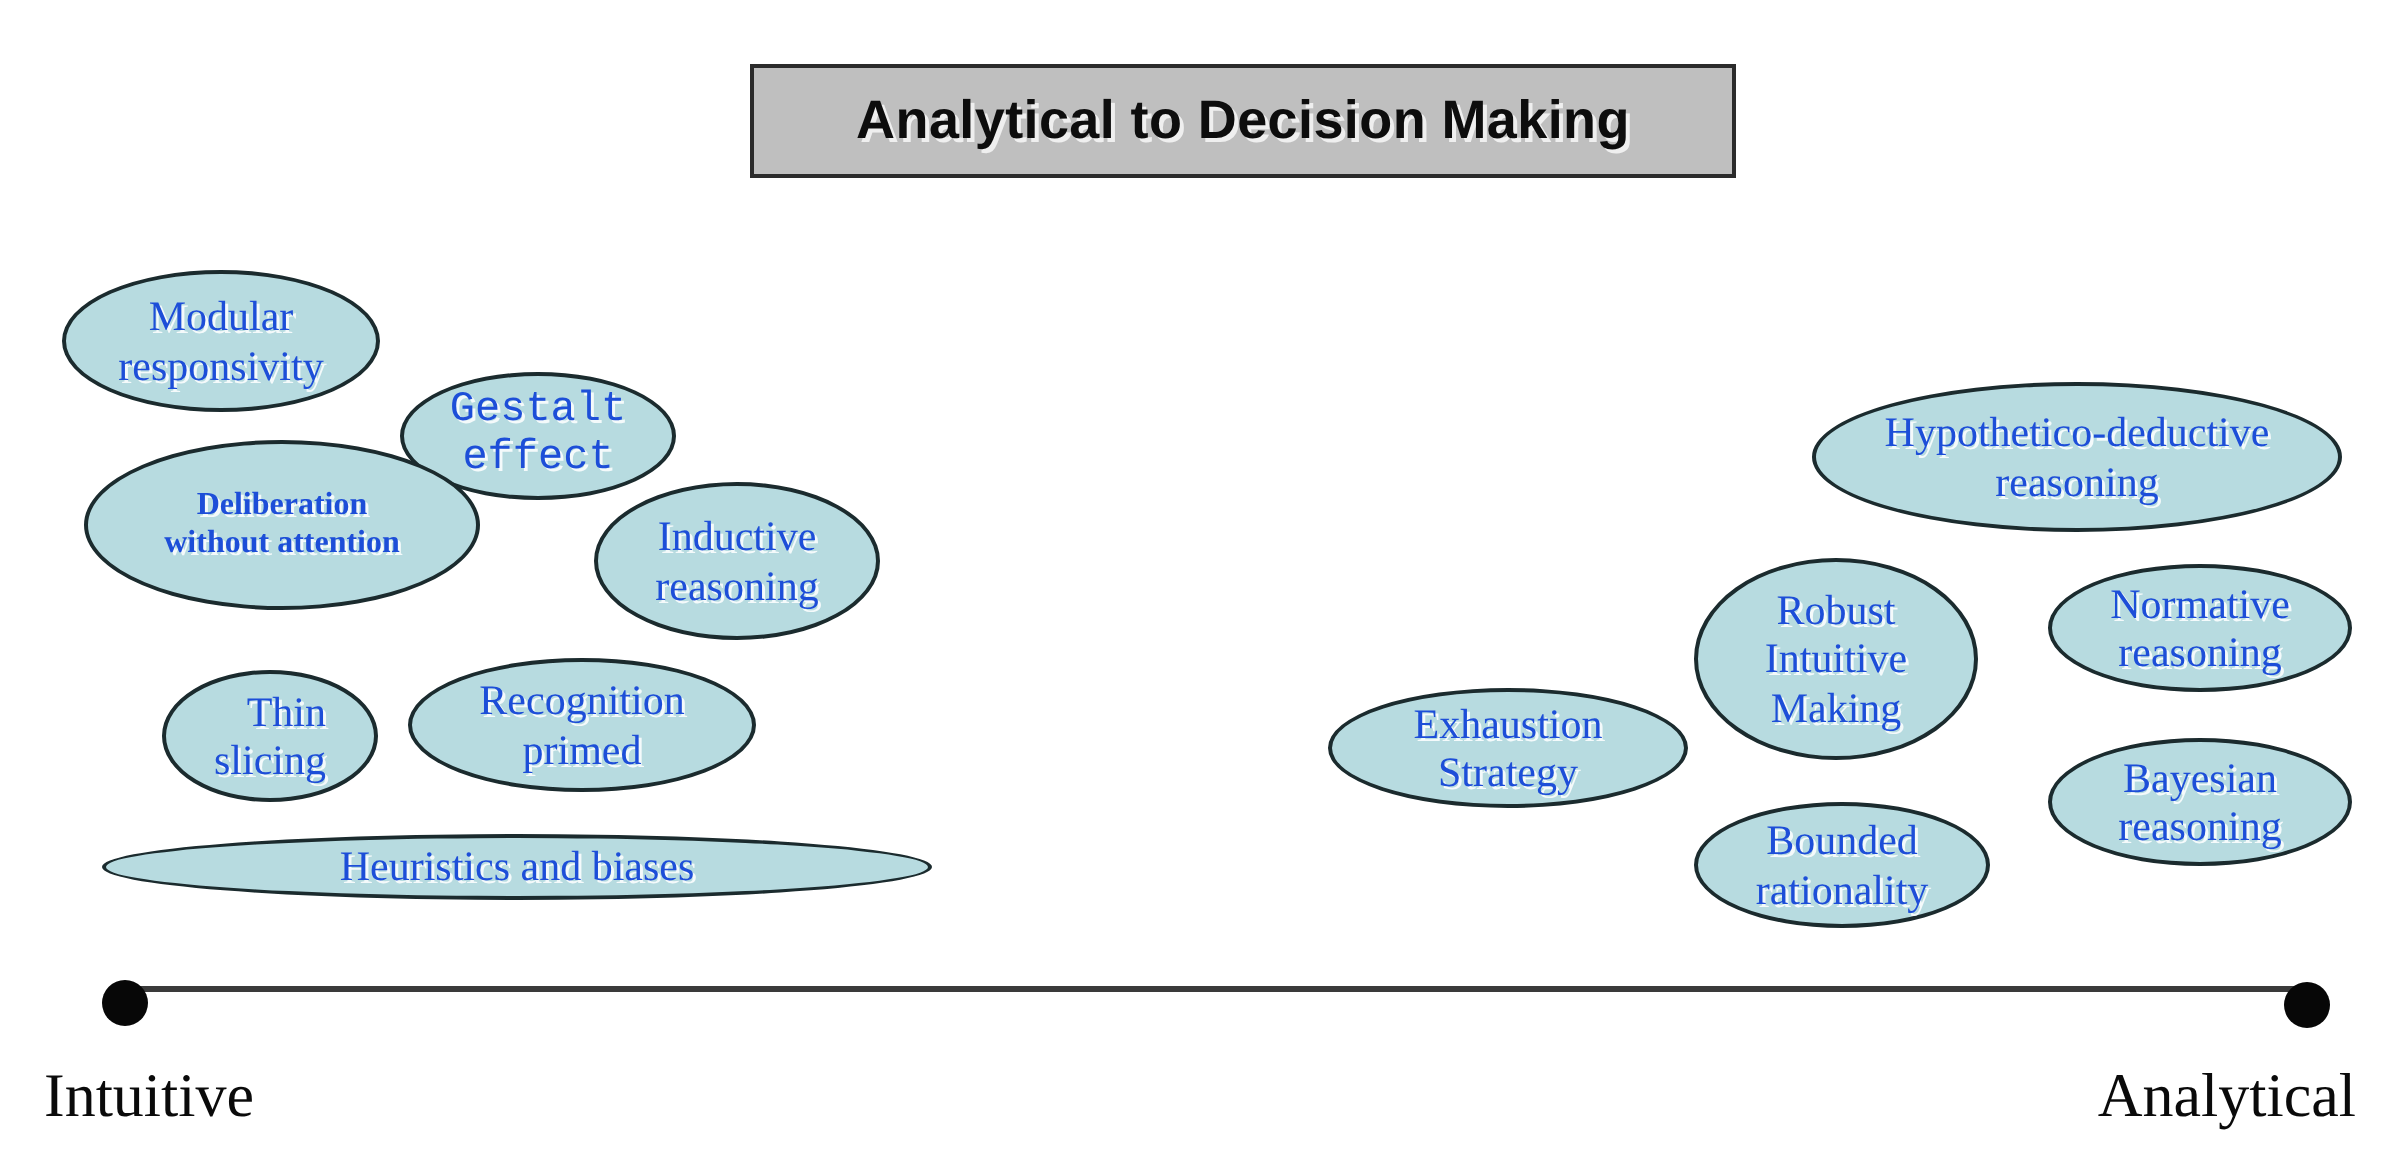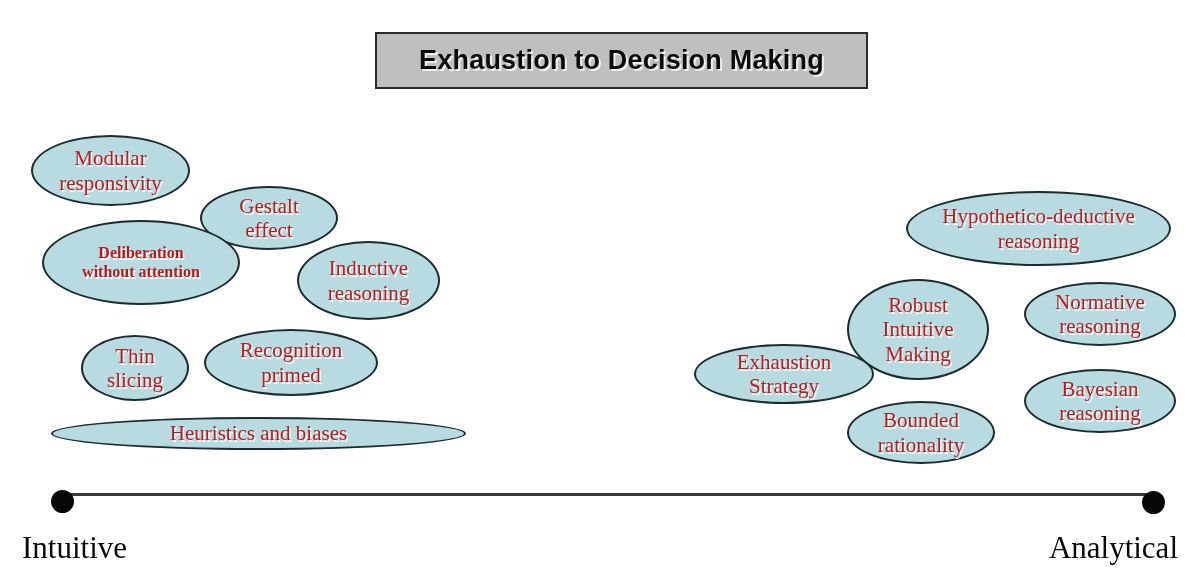--- a/index.html
+++ b/index.html
@@ -45,21 +45,21 @@
   .node {
     position: absolute;
     box-sizing: border-box;
     background: #b7dbe0;
     border: 2px solid #1b2b2e;
     border-radius: 50%;
     display: flex;
     align-items: center;
     justify-content: center;
     text-align: center;
-    color: #b91c1c;
+    color: #1d4ed8;
     line-height: 1.15;
     text-shadow: 1.5px 1.5px 0 rgba(255,255,255,0.85);
   }
   .node .lbl {
     padding: 0 6px;
     white-space: pre-line;
   }
 
   
   #axis-line {
@@ -89,41 +89,41 @@
   }
   #axis-label-left  { left: 22px;  top: 530px; }
   #axis-label-right { right: 22px; top: 530px; }
 </style>
 </head>
 <body>
 
 <div id="canvas">
 
   <div id="title-banner">
-    <span id="title-text">Exhaustion to Decision Making</span>
+    <span id="title-text">Analytical to Decision Making</span>
   </div>
 
   <div id="nodes-layer">
       <div class="node" style="left: 31px; top: 135px; width: 159px; height: 71px; font-size: 21px;">
         <span class="lbl">Modular
 responsivity</span>
       </div>
-      <div class="node" style="left: 200px; top: 186px; width: 138px; height: 64px; font-size: 21px;">
+      <div class="node" style="left: 200px; top: 186px; width: 138px; height: 64px; font-size: 21px; font-family: Liberation Mono, monospace;">
         <span class="lbl">Gestalt
 effect</span>
       </div>
       <div class="node" style="left: 42px; top: 220px; width: 198px; height: 85px; font-size: 16px; font-weight: bold;">
         <span class="lbl">Deliberation
 without attention</span>
       </div>
       <div class="node" style="left: 297px; top: 241px; width: 143px; height: 79px; font-size: 21px;">
         <span class="lbl">Inductive
 reasoning</span>
       </div>
-      <div class="node" style="left: 81px; top: 335px; width: 108px; height: 66px; font-size: 21px;">
+      <div class="node" style="left: 81px; top: 335px; width: 108px; height: 66px; font-size: 21px; text-align: right;">
         <span class="lbl">Thin
 slicing</span>
       </div>
       <div class="node" style="left: 204px; top: 329px; width: 174px; height: 67px; font-size: 21px;">
         <span class="lbl">Recognition
 primed</span>
       </div>
       <div class="node" style="left: 51px; top: 417px; width: 415px; height: 33px; font-size: 21px;">
         <span class="lbl">Heuristics and biases</span>
       </div>
@@ -133,21 +133,21 @@
       </div>
       <div class="node" style="left: 1024px; top: 282px; width: 152px; height: 64px; font-size: 21px; text-align: center;">
         <span class="lbl">Normative
 reasoning</span>
       </div>
       <div class="node" style="left: 847px; top: 279px; width: 142px; height: 101px; font-size: 21px;">
         <span class="lbl">Robust
 Intuitive
 Making</span>
       </div>
-      <div class="node" style="left: 694px; top: 344px; width: 180px; height: 60px; font-size: 21px;">
+      <div class="node" style="left: 664px; top: 344px; width: 180px; height: 60px; font-size: 21px;">
         <span class="lbl">Exhaustion
 Strategy</span>
       </div>
       <div class="node" style="left: 1024px; top: 369px; width: 152px; height: 64px; font-size: 21px;">
         <span class="lbl">Bayesian
 reasoning</span>
       </div>
       <div class="node" style="left: 847px; top: 401px; width: 148px; height: 63px; font-size: 21px;">
         <span class="lbl">Bounded
 rationality</span>

